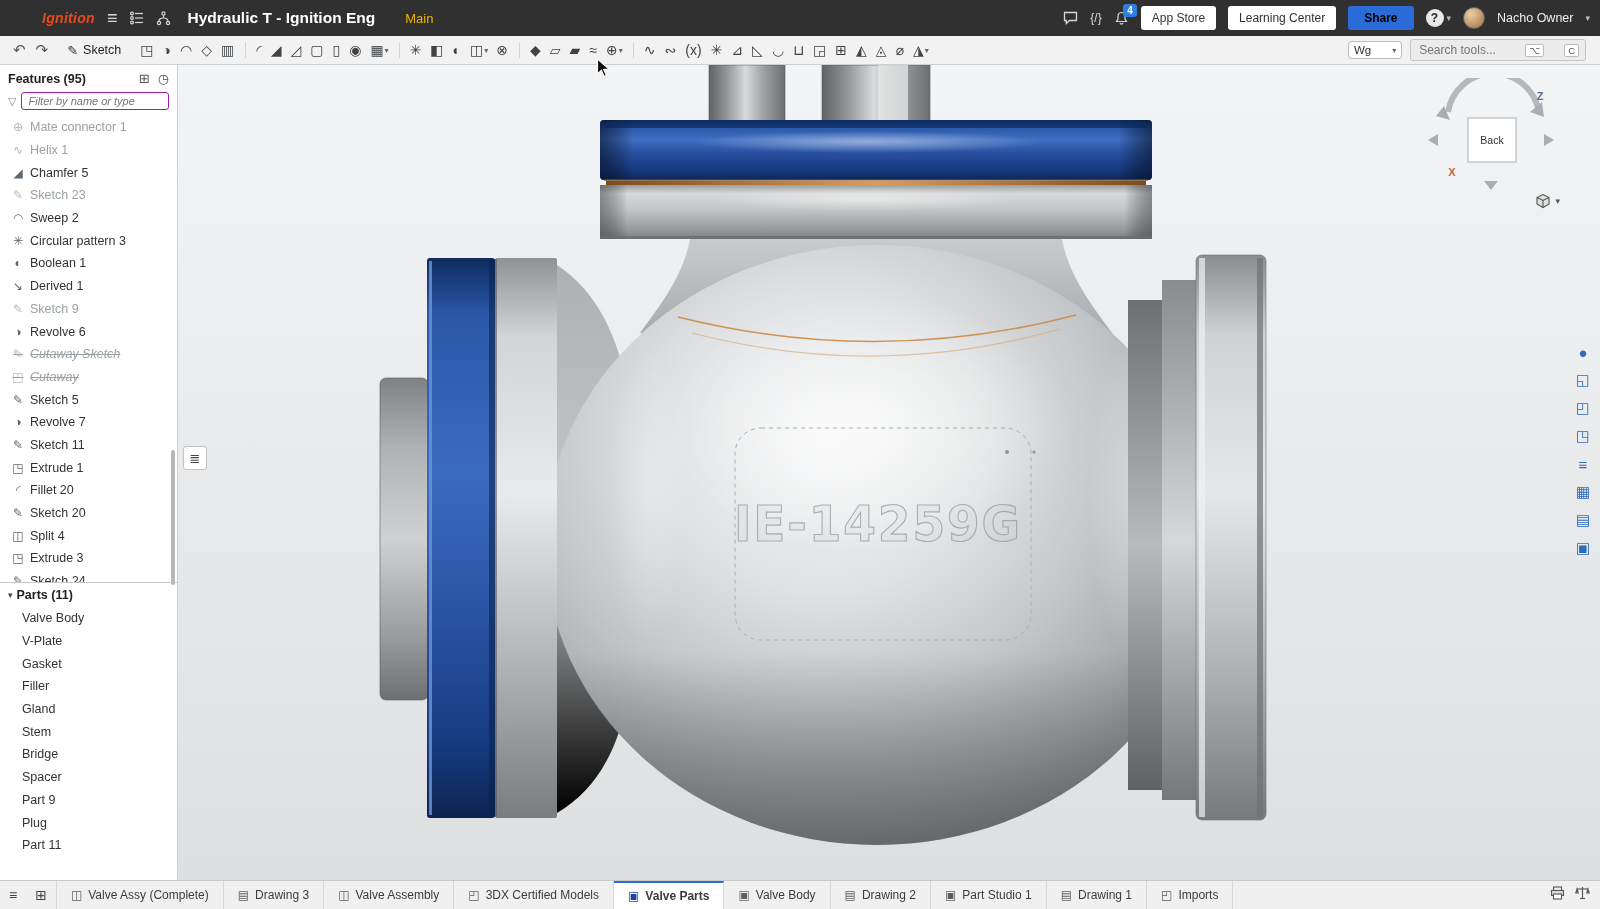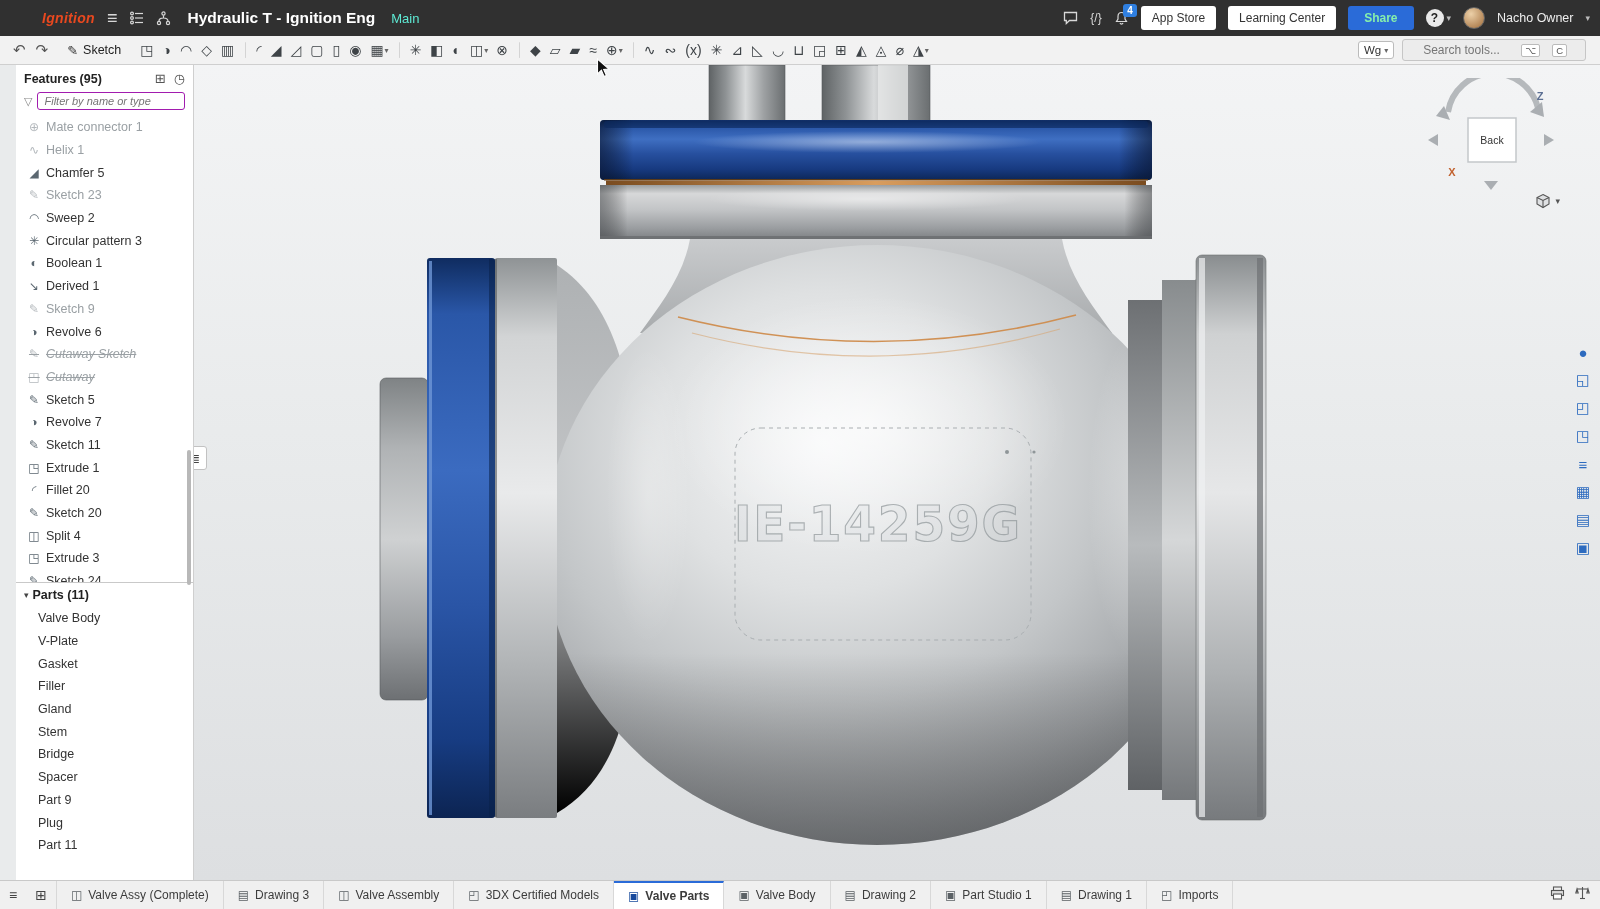--- a/index.html
+++ b/index.html
@@ -5,59 +5,59 @@
   html,body{margin:0;padding:0;width:1600px;height:909px;overflow:hidden;
     font-family:"Liberation Sans","DejaVu Sans",sans-serif;background:#e9ebec;}
   *{box-sizing:border-box;}
 
   
   .topbar{position:absolute;left:0;top:0;width:1600px;height:36px;background:#303030;
     display:flex;align-items:center;padding:0 10px;gap:12px;z-index:20;}
   .logo{color:#e8481f;font-weight:bold;font-style:italic;font-size:14px;letter-spacing:.3px;margin-left:32px;}
   .tb-ic{color:#d8d8d8;font-size:16px;cursor:default;display:flex;align-items:center;}
   .doc-title{color:#fff;font-size:15.5px;font-weight:bold;margin-left:4px;white-space:nowrap;}
-  .doc-ws{color:#5eead4;font-size:13px;margin-left:4px;}
+  .doc-ws{color:#eab308;font-size:13px;margin-left:18px;}
   .tb-spacer{flex:1;}
   .bell-wrap{position:relative;}
   .badge{position:absolute;top:-7px;right:-8px;background:#2f7fe0;color:#fff;font-size:10px;
     padding:1px 4px;border-radius:3px;font-weight:bold;}
   .tb-btn{background:#fff;color:#333;font-size:12px;padding:5px 11px;border-radius:3px;
     white-space:nowrap;}
-  .tb-btn.share{background:#2a6bd8;color:#86efac;font-weight:bold;padding:5px 16px;}
+  .tb-btn.share{background:#2a6bd8;color:#000000;font-weight:bold;padding:5px 16px;}
   .help-circle{width:18px;height:18px;border-radius:50%;background:#e9e9e9;color:#222;
     font-size:12px;font-weight:bold;display:flex;align-items:center;justify-content:center;}
   .avatar{width:22px;height:22px;border-radius:50%;background:radial-gradient(circle at 35% 30%,#ecd0a8,#a06c3a);
     border:1px solid #666;}
   .user-name{color:#eee;font-size:12.5px;white-space:nowrap;}
   .caret-w{color:#bbb;font-size:9px;}
 
   
   .toolbar{position:absolute;left:0;top:36px;width:1600px;height:29px;background:#f2f2f2;
     border-bottom:1px solid #cfcfcf;display:flex;align-items:center;padding:0 8px;z-index:19;}
   .undo,.redo{font-size:15px;color:#555;padding:0 5px;}
   .sketch-btn{display:flex;align-items:center;gap:5px;font-size:12.5px;color:#222;
     padding:2px 8px;margin:0 8px 0 6px;}
   .sketch-btn .pen{font-size:13px;color:#333;}
   .tools{display:flex;align-items:center;gap:2px;}
   .tool{display:flex;align-items:center;padding:2px 3px;border-radius:2px;}
   .tool .tglyph{font-size:14px;color:#3e4347;line-height:1;}
   .tool .tcaret{font-size:8px;color:#666;margin-left:1px;}
   .tool[data-state="sep"]{width:1px;height:16px;background:#d4d4d4;padding:0;margin:0 5px;}
   .toolbar-right{margin-left:auto;display:flex;align-items:center;gap:8px;padding-right:6px;}
-  .wg-box{display:flex;align-items:center;gap:3px;background:#fff;border:1px solid #bbb;
+  .wg-box{display:flex;align-items:center;gap:21px;background:#fff;border:1px solid #bbb;
     border-radius:3px;font-size:11.5px;color:#333;padding:2px 5px;}
-  .search-box{display:flex;align-items:center;gap:12px;background:#ececec;border:1px solid #c6c6c6;
-    border-radius:3px;padding:2px 18px;}
+  .search-box{display:flex;align-items:center;gap:20px;background:#ececec;border:1px solid #c6c6c6;
+    border-radius:3px;padding:2px 6px;}
   .search-box input{border:none;background:transparent;outline:none;font-size:12px;width:88px;
     color:#444;font-family:inherit;}
   kbd{background:#fff;border:1px solid #bbb;border-radius:2px;font-size:9.5px;color:#555;
     padding:0 3px;font-family:inherit;}
 
   
-  .features-panel{position:absolute;left:16px;top:65px;width:178px;height:815px;background:#fff;
+  .features-panel{position:absolute;left:0;top:65px;width:178px;height:815px;background:#fff;
     border-right:1px solid #cfcfcf;z-index:10;overflow:hidden;}
   .fp-header{display:flex;align-items:center;padding:6px 8px 4px 8px;}
   .fp-title{font-size:12.5px;font-weight:bold;color:#222;flex:1;}
   .fp-hic{font-size:13px;color:#555;margin-left:8px;}
   .fp-filter{display:flex;align-items:center;gap:5px;padding:2px 8px 6px 8px;}
   .fp-funnel{color:#888;font-size:11px;}
   .fp-filter input{flex:1;border:1px solid #a21caf;border-radius:3px;font-size:11px;
     padding:2px 6px;font-style:italic;color:#555;outline:none;font-family:inherit;width:120px;}
   .feat-list{height:466px;overflow:hidden;position:relative;}
   .feat-row{display:flex;align-items:center;height:22.7px;padding-left:10px;font-size:12.5px;

